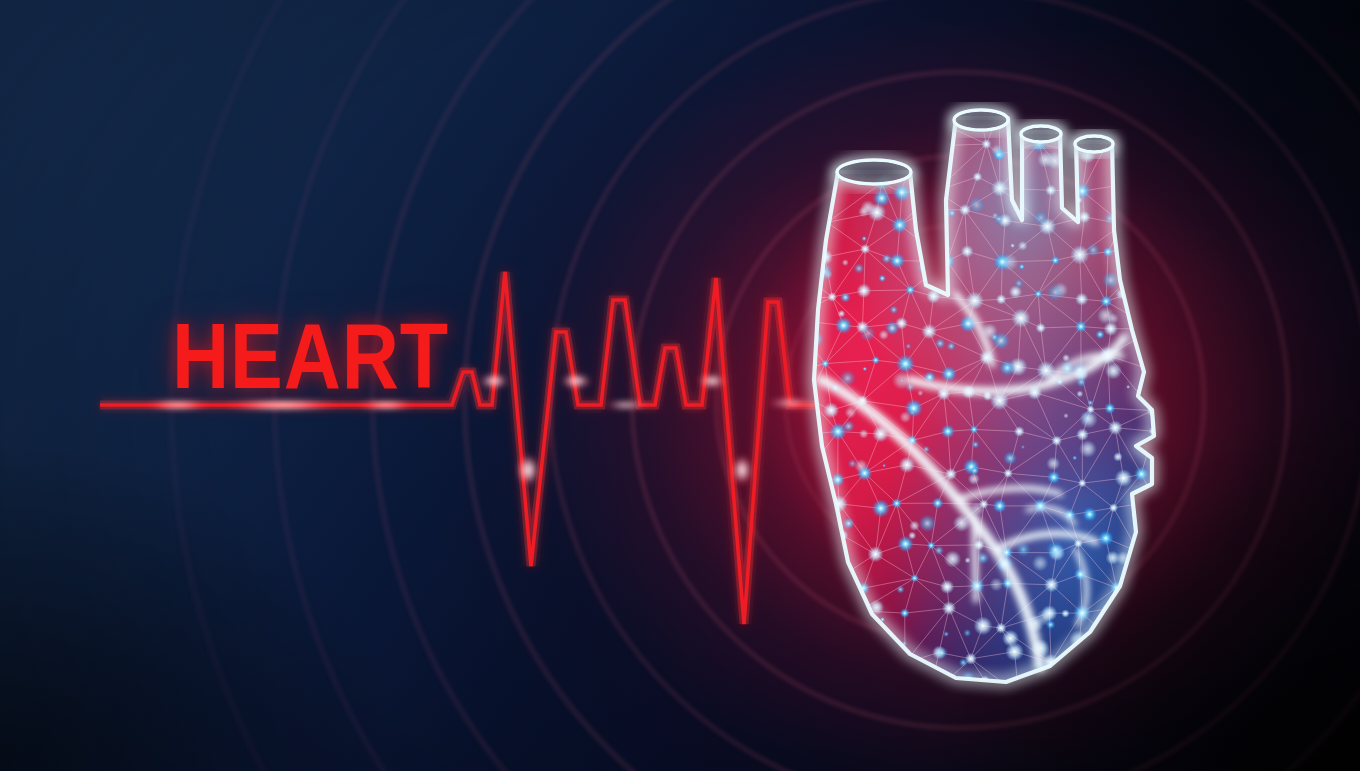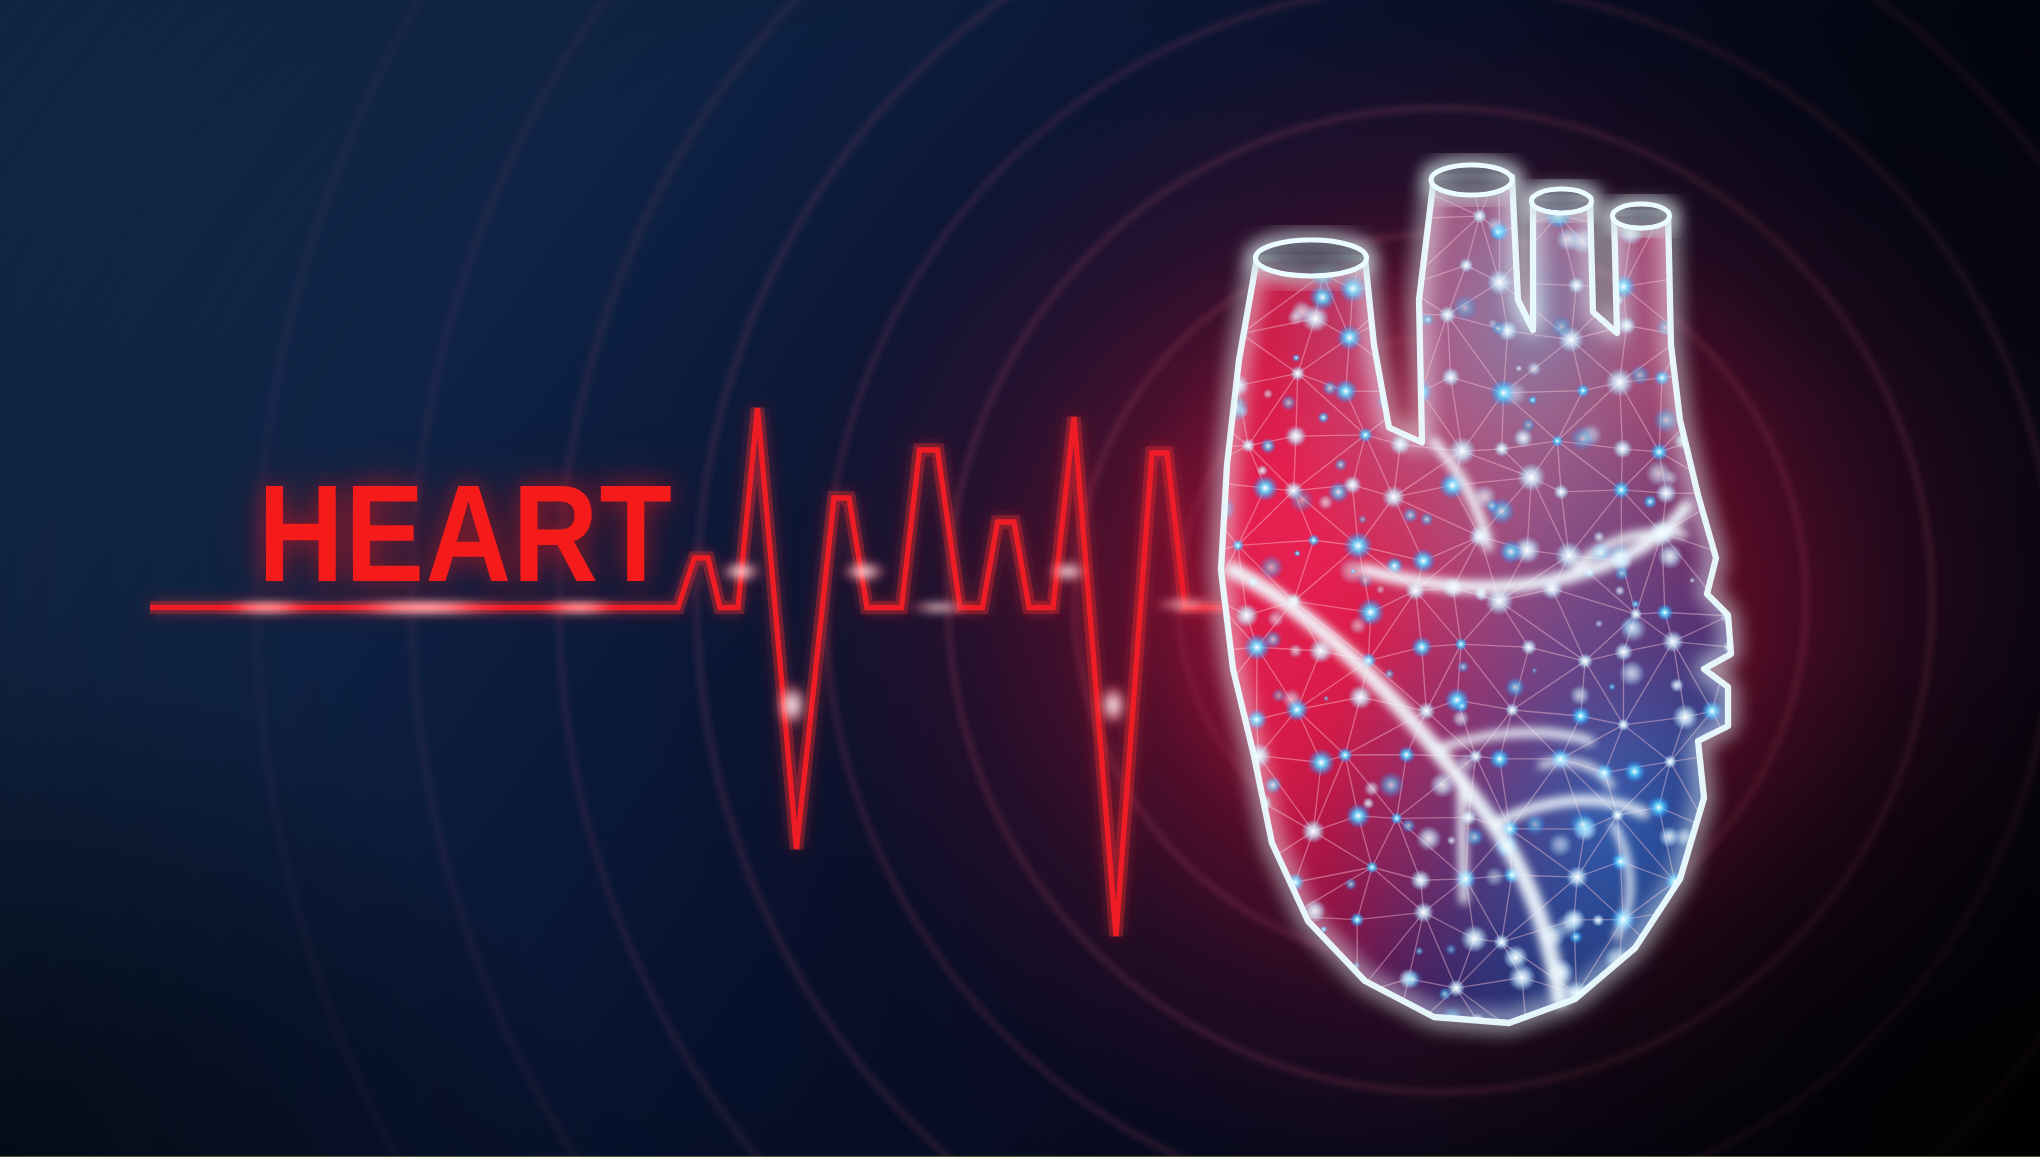--- a/index.html
+++ b/index.html
@@ -6,21 +6,21 @@
   * { margin:0; padding:0; box-sizing:border-box; }
   html,body{
     width:1360px; height:771px; overflow:hidden;
     background:#000;
     font-family:"Liberation Sans", sans-serif;
   }
   #stage{
     position:relative;
     width:1360px; height:771px;
     overflow:hidden;
-    background:#bef264;
+    background:#ffffff;
   }
   .layer{ position:absolute; inset:0; }
 
   
   #bg-base{
     background:
       radial-gradient(ellipse 700px 620px at 960px 400px,
          rgba(200,20,60,0.95) 0%,
          rgba(150,14,48,0.62) 26%,
          rgba(86,12,42,0.38) 45%,

